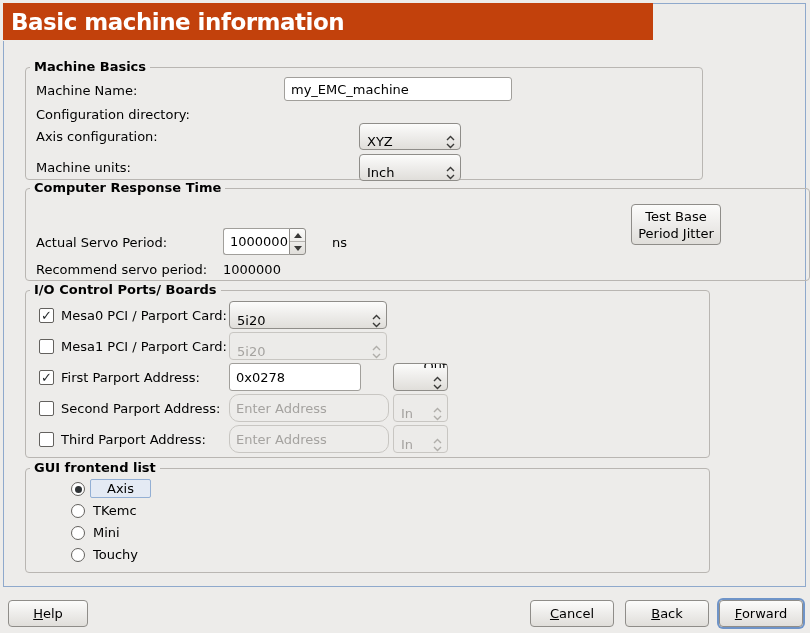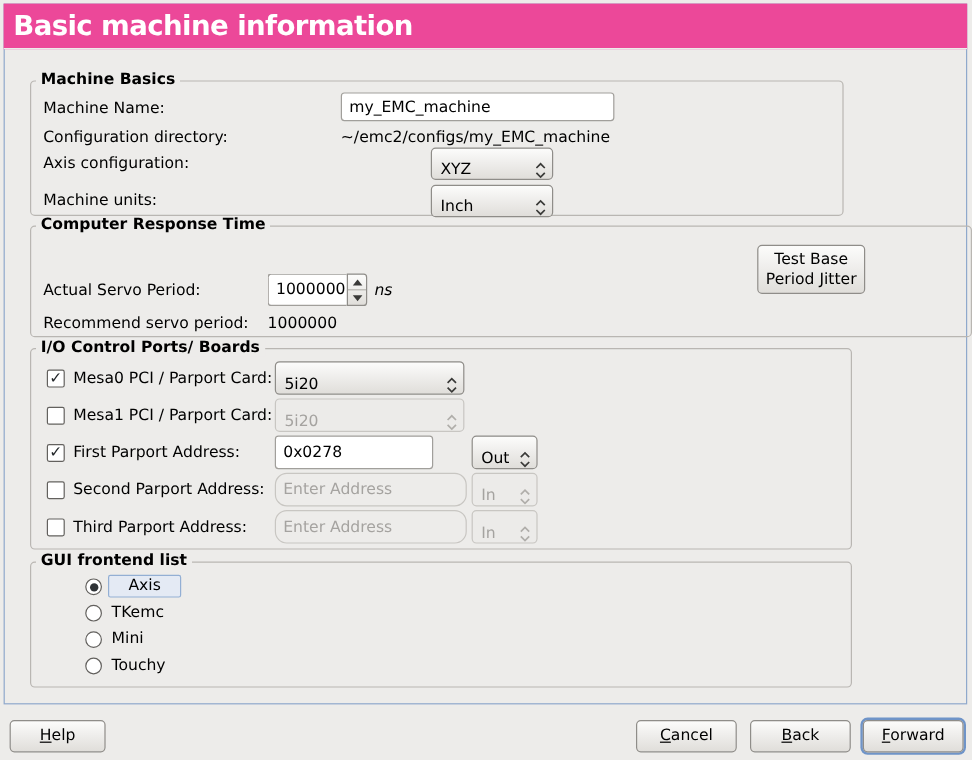--- a/index.html
+++ b/index.html
@@ -10,22 +10,22 @@
     position:relative; overflow:hidden;
   }
   .abs { position:absolute; }
 
   
   .content-frame {
     left:3px; top:3px; width:803px; height:584px;
     border:1px solid #8FA9CC; background:#EDECEA;
   }
   .titlebar {
-    left:3px; top:3px; width:803px; height:38px;
-    background:#ec4899; display:flex; align-items:center;
+    left:3px; top:3px; width:650px; height:38px;
+    background:#c2410c; display:flex; align-items:center;
     border-bottom:1px solid #EDECEA;
   }
   .titlebar .title {
     color:#FFFFFF; font-weight:bold; font-size:23px; padding-left:8px;
     letter-spacing:-0.5px;
   }
 
   
   .groupbox {
     border:1px solid #B9B6B2; border-radius:4px; background:transparent;
@@ -123,21 +123,20 @@
   <div class="title">Basic machine information</div>
 </div>
 
 <div class="abs groupbox" style="left:25px; top:67px; width:678px; height:113px;">
   <div class="group-legend">Machine Basics</div>
 
   <div class="abs lbl" style="left:10px; top:14px;">Machine Name:</div>
   <input class="abs tinput" style="left: 258px; top: 9px; width: 228px; height: 24px;" value="my_EMC_machine">
 
   <div class="abs lbl" style="left:10px; top:38px;">Configuration directory:</div>
-  <div class="abs lbl" style="left:258px; top:38px;">~/emc2/configs/my_EMC_machine</div>
 
   <div class="abs lbl" style="left:10px; top:60px;">Axis configuration:</div>
   <div class="abs combo" style="left:333px; top:55px; width:102px; height:27px;">
     <div class="cval">XYZ</div>
     <div class="csep"></div>
     <div class="carr">
       <svg width="9" height="14" viewBox="0 0 9 14">
           <path class="chev" d="M1 5 L4.5 1.5 L8 5" fill="none" stroke-width="1.4"></path>
           <path class="chev" d="M1 9 L4.5 12.5 L8 9" fill="none" stroke-width="1.4"></path>
         </svg>
@@ -170,21 +169,21 @@
     <div class="sfield">1000000</div>
     <div class="sarrows">
       <div class="sbtn">
           <div class="tri-up"></div>
         </div>
       <div class="sbtn">
           <div class="tri-dn"></div>
         </div>
     </div>
   </div>
-  <div class="abs lbl" style="left:286px; top:45px;font-style:italic;">ns</div>
+  <div class="abs lbl" style="left:306px; top:45px;">ns</div>
 
   <div class="abs lbl" style="left:10px; top:72px;">Recommend servo period:</div>
   <div class="abs lbl" style="left:197px; top:72px;">1000000</div>
 </div>
 
 <div class="abs groupbox" style="left:25px; top:290px; width:685px; height:168px;">
   <div class="group-legend">I/O Control Ports/ Boards</div>
 
   <div class="abs checkbox" style="left:13px; top:17px;">
       <span>✓</span>
@@ -212,21 +211,21 @@
           <path class="chev" d="M1 9 L4.5 12.5 L8 9" fill="none" stroke-width="1.4"></path>
         </svg>
     </div>
   </div>
 
   <div class="abs checkbox" style="left:13px; top:79px;">
       <span>✓</span>
     </div>
   <div class="abs lbl" style="left:35px; top:78px;">First Parport Address:</div>
   <input class="abs tinput" style="left: 203px; top: 72px; width: 132px; height: 28px;" value="0x0278">
-  <div class="abs combo" style="left:367px; top:72px; width:55px; height:28px;">
+  <div class="abs combo" style="left:367px; top:72px; width:55px; height:28px;flex-direction:column;">
     <div class="cval">Out</div>
     <div class="csep"></div>
     <div class="carr">
       <svg width="9" height="14" viewBox="0 0 9 14">
           <path class="chev" d="M1 5 L4.5 1.5 L8 5" fill="none" stroke-width="1.4"></path>
           <path class="chev" d="M1 9 L4.5 12.5 L8 9" fill="none" stroke-width="1.4"></path>
         </svg>
     </div>
   </div>
 

